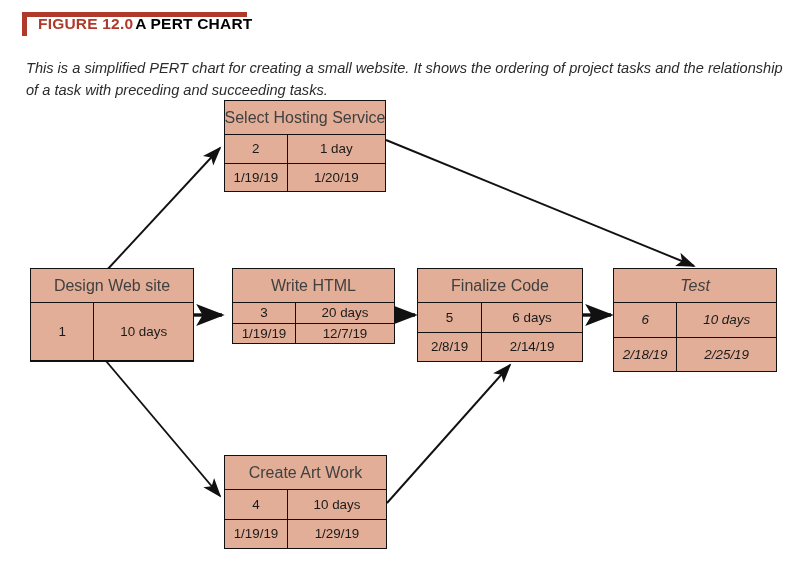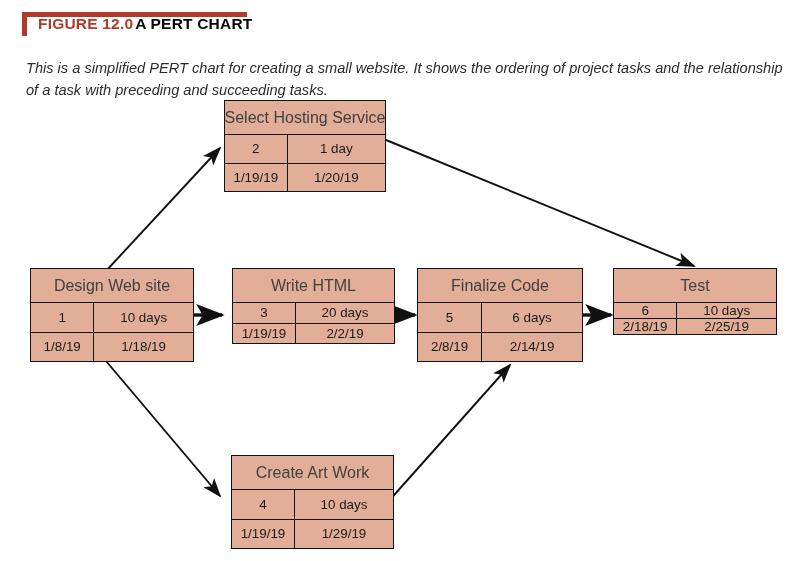--- a/index.html
+++ b/index.html
@@ -174,63 +174,59 @@
       <div class="cell right">1/20/19</div>
     </div>
   </div>
 
   <div class="node" style="left:30px; top:268px; width:164px; height:94px;">
     <div class="node-title">Design Web site</div>
     <div class="node-row mid">
       <div class="cell left">1</div>
       <div class="cell right">10 days</div>
     </div>
-    <div class="node-row">
-      <div class="cell left">1/8/19</div>
-      <div class="cell right">1/18/19</div>
-    </div>
   </div>
 
   <div class="node" style="left:224px; top:268px; width:163px; height:76px;margin-left:8px;">
     <div class="node-title">Write HTML</div>
     <div class="node-row mid">
       <div class="cell left">3</div>
       <div class="cell right">20 days</div>
     </div>
     <div class="node-row">
       <div class="cell left">1/19/19</div>
-      <div class="cell right">2/2/19</div>
+      <div class="cell right">12/7/19</div>
     </div>
   </div>
 
   <div class="node" style="left:417px; top:268px; width:166px; height:94px;">
     <div class="node-title">Finalize Code</div>
     <div class="node-row mid">
       <div class="cell left">5</div>
       <div class="cell right">6 days</div>
     </div>
     <div class="node-row">
       <div class="cell left">2/8/19</div>
       <div class="cell right">2/14/19</div>
     </div>
   </div>
 
-  <div class="node" style="left:613px; top:268px; width:164px; height:67px;">
+  <div class="node" style="left:613px; top:268px; width:164px; height:104px;font-style:italic;">
     <div class="node-title">Test</div>
     <div class="node-row mid">
       <div class="cell left">6</div>
       <div class="cell right">10 days</div>
     </div>
     <div class="node-row">
       <div class="cell left">2/18/19</div>
       <div class="cell right">2/25/19</div>
     </div>
   </div>
 
-  <div class="node" style="left:231px; top:455px; width:163px; height:94px;">
+  <div class="node" style="left:224px; top:455px; width:163px; height:94px;">
     <div class="node-title">Create Art Work</div>
     <div class="node-row mid">
       <div class="cell left">4</div>
       <div class="cell right">10 days</div>
     </div>
     <div class="node-row">
       <div class="cell left">1/19/19</div>
       <div class="cell right">1/29/19</div>
     </div>
   </div>

